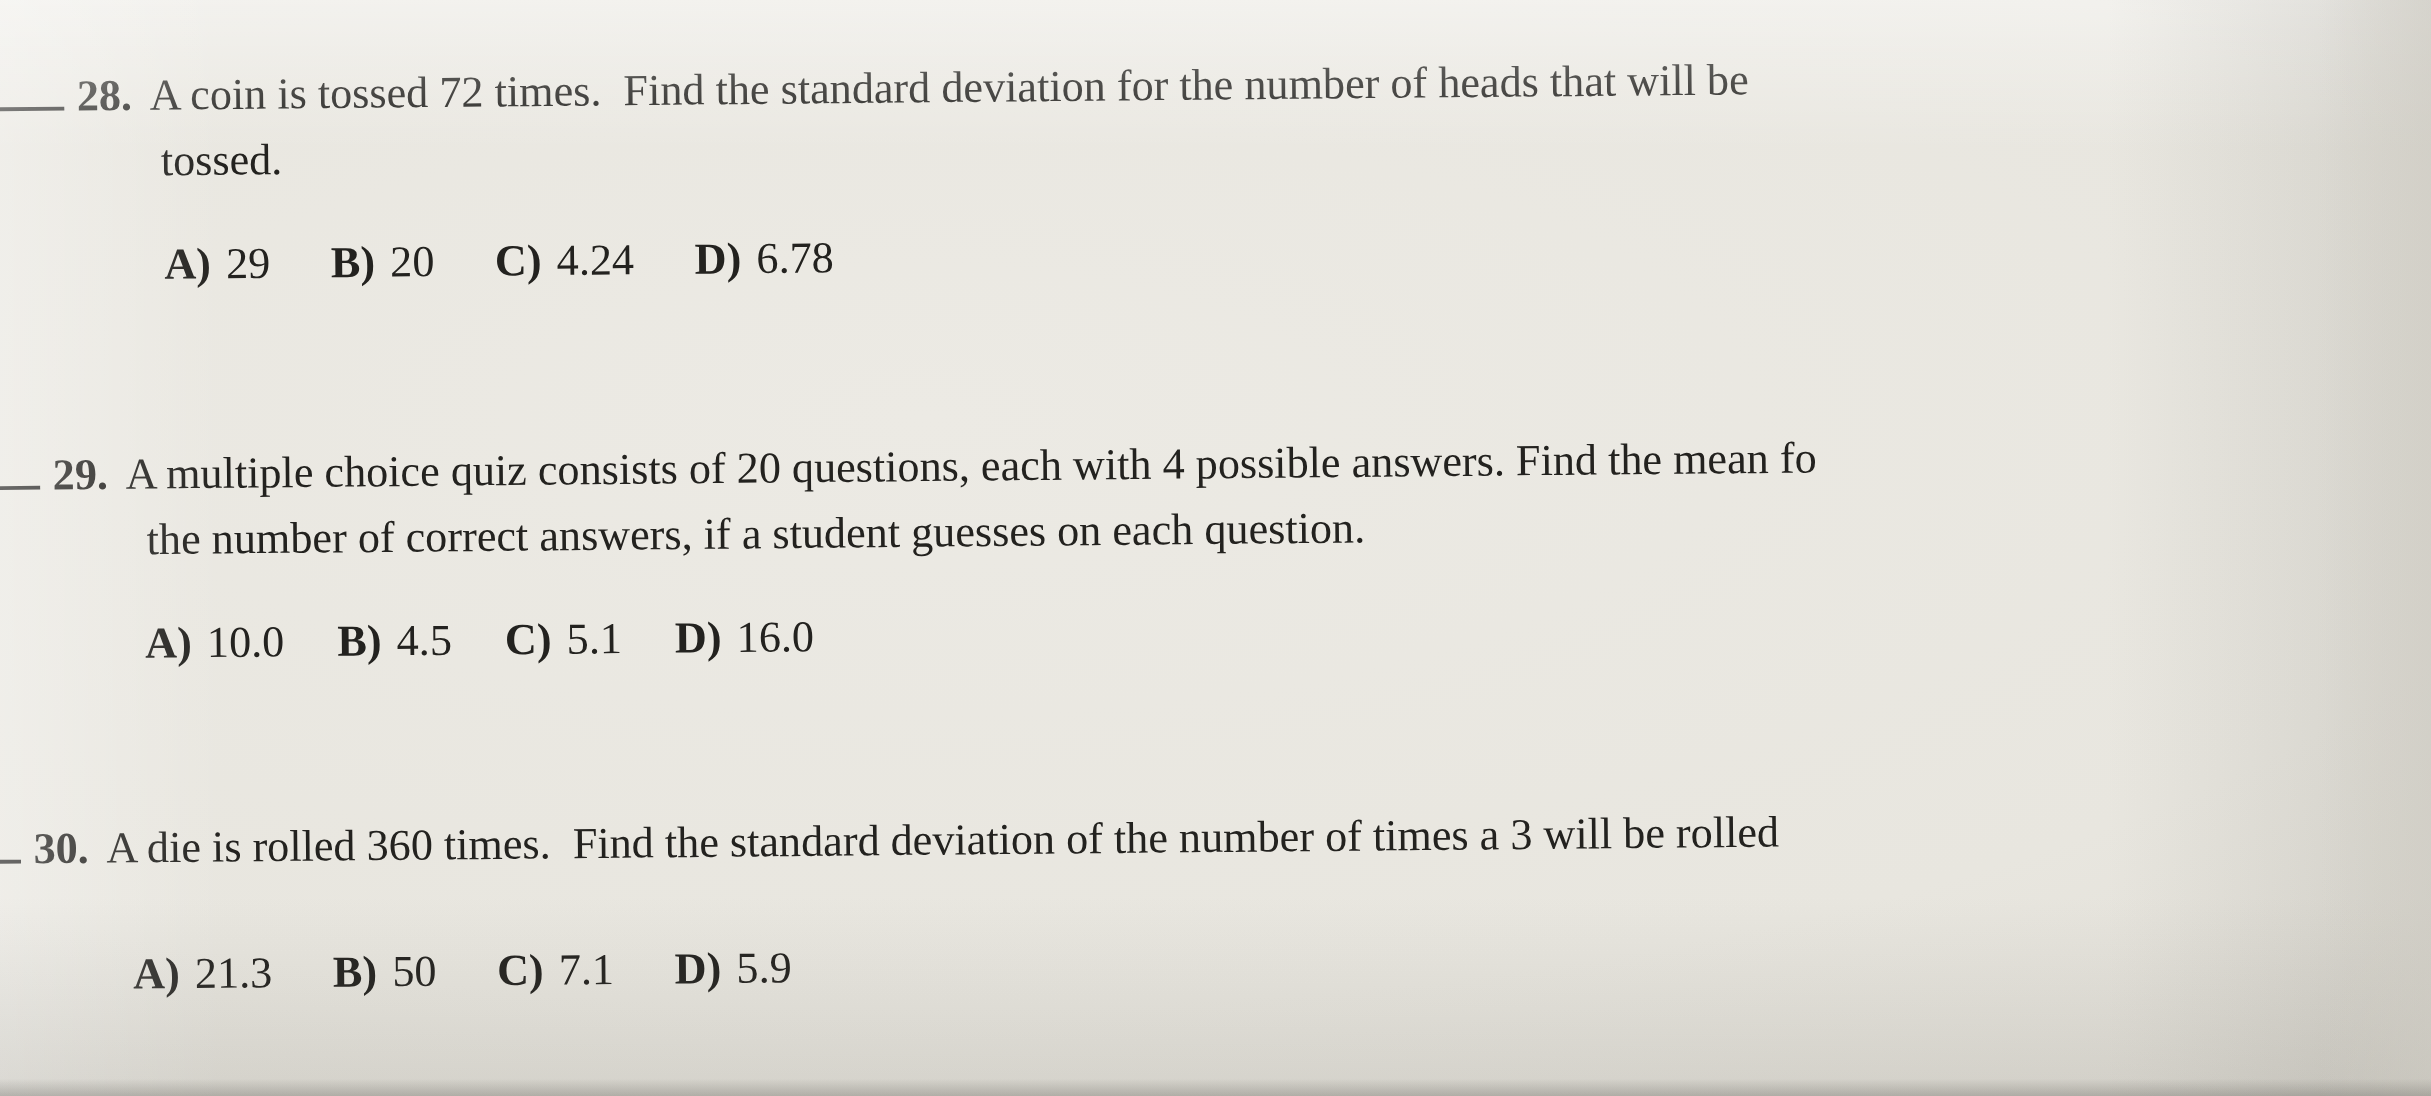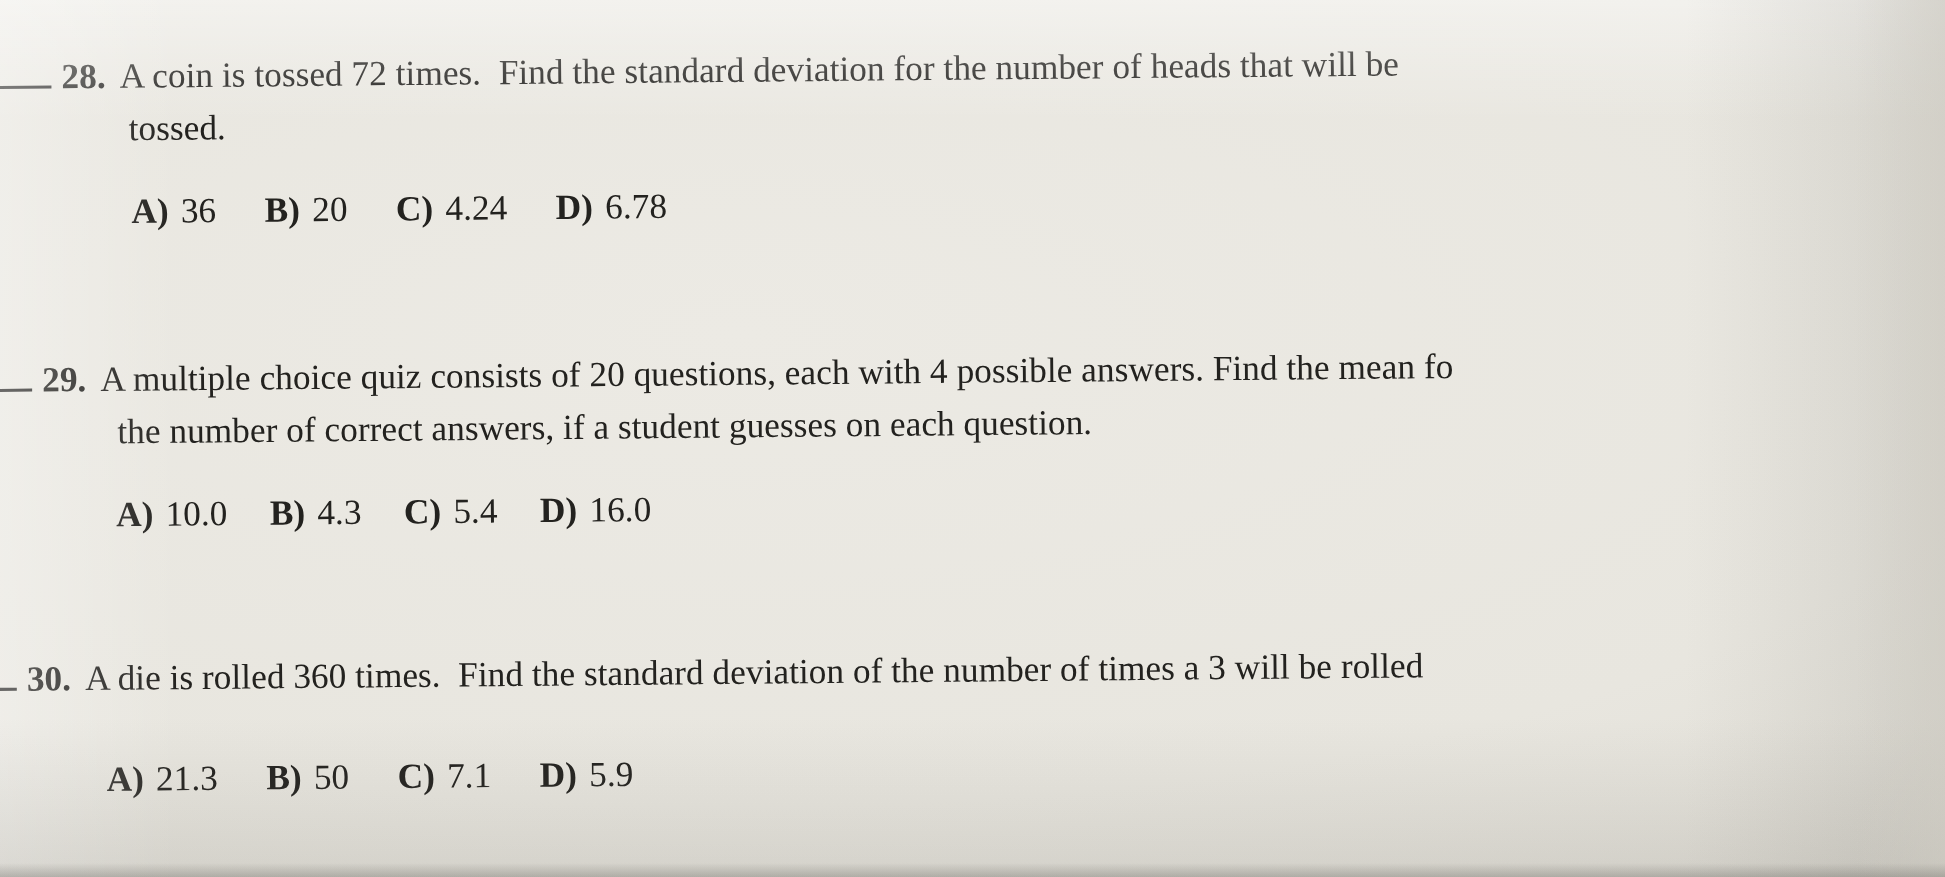--- a/index.html
+++ b/index.html
@@ -136,21 +136,21 @@
         <span class="blank" style="width: 62px; margin-left: 0px;"></span>
         <span class="qnum">28.</span>
         <span class="qtext">A coin is tossed 72 times.  Find the standard deviation for the number of heads that will be</span>
       </div>
       <div style="margin-left: 138px; margin-top: 8px;">
         <span class="qtext2">tossed.</span>
       </div>
       <div class="choices" style="margin-left: 140px; margin-top: 40px;">
         <span class="choice" style="margin-right: 48px;">
           <span class="choice-letter">A)</span>
-          <span class="choice-value">36</span>
+          <span class="choice-value">29</span>
         </span>
         <span class="choice" style="margin-right: 48px;">
           <span class="choice-letter">B)</span>
           <span class="choice-value">20</span>
         </span>
         <span class="choice" style="margin-right: 48px;">
           <span class="choice-letter">C)</span>
           <span class="choice-value">4.24</span>
         </span>
         <span class="choice">
@@ -169,25 +169,25 @@
       <div style="margin-left: 124px; margin-top: 8px;">
         <span class="qtext2">the number of correct answers, if a student guesses on each question.</span>
       </div>
       <div class="choices" style="margin-left: 122px; margin-top: 40px;">
         <span class="choice" style="margin-right: 42px;">
           <span class="choice-letter">A)</span>
           <span class="choice-value">10.0</span>
         </span>
         <span class="choice" style="margin-right: 42px;">
           <span class="choice-letter">B)</span>
-          <span class="choice-value">4.3</span>
+          <span class="choice-value">4.5</span>
         </span>
         <span class="choice" style="margin-right: 42px;">
           <span class="choice-letter">C)</span>
-          <span class="choice-value">5.4</span>
+          <span class="choice-value">5.1</span>
         </span>
         <span class="choice">
           <span class="choice-letter">D)</span>
           <span class="choice-value">16.0</span>
         </span>
       </div>
     </div>
 
     <div class="qblock" style="top: 648px;">
       <div class="qline">

